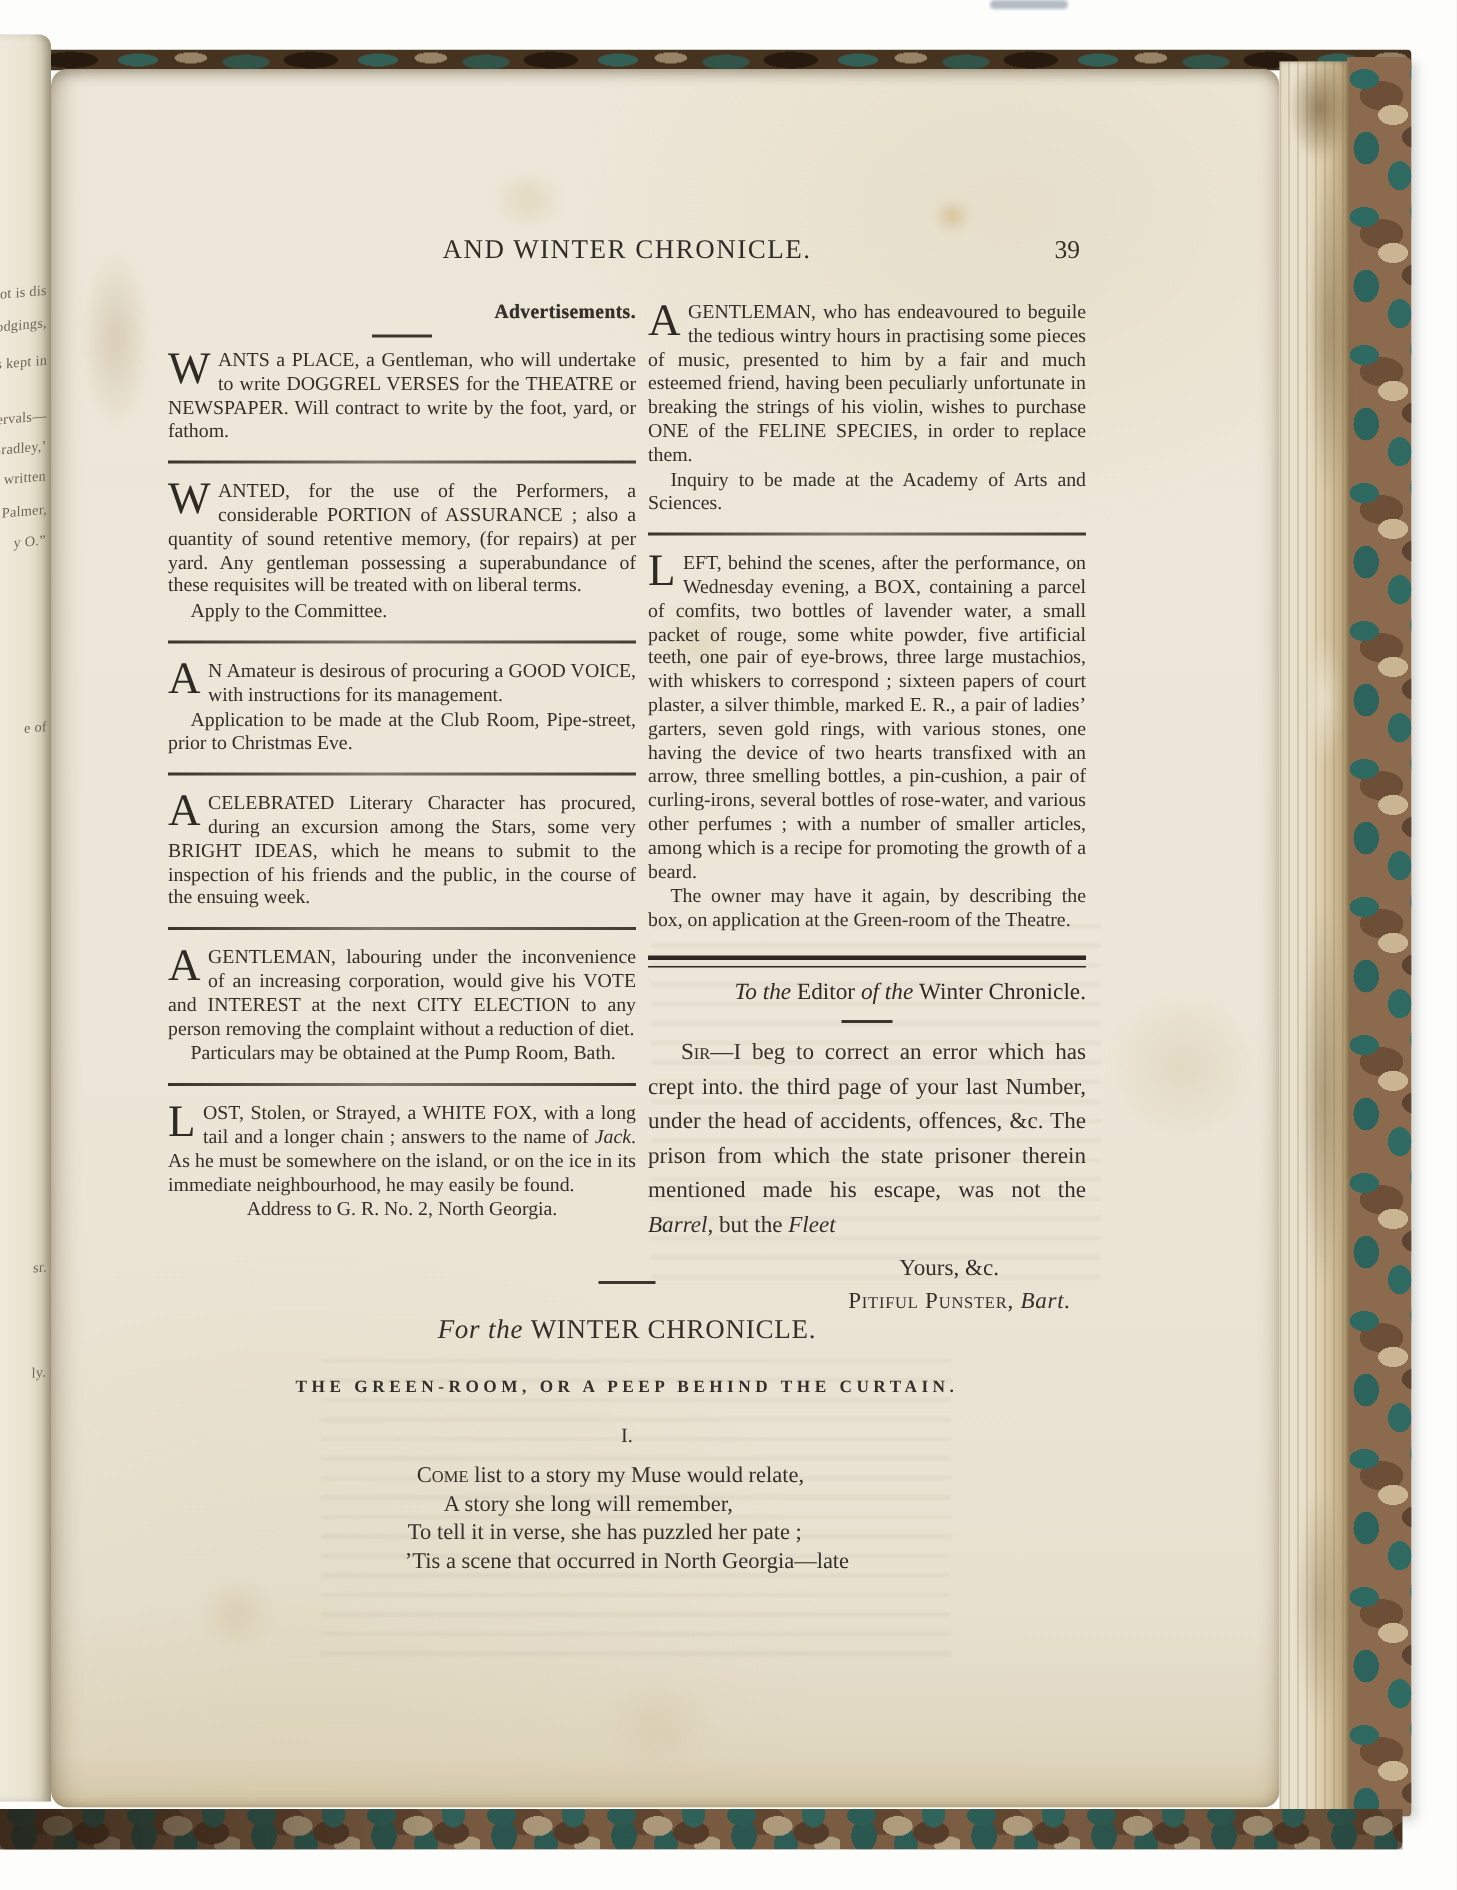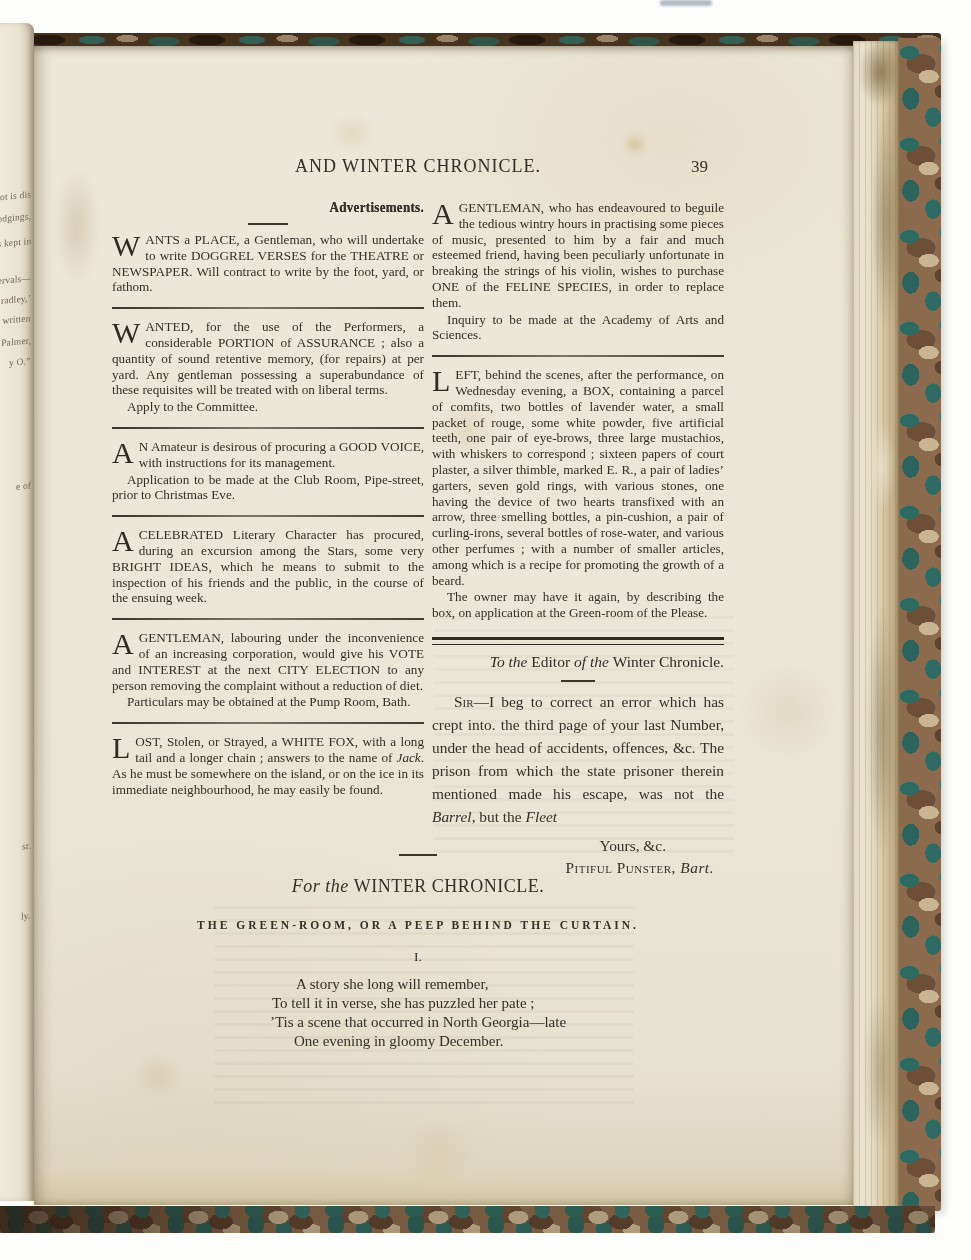--- a/index.html
+++ b/index.html
@@ -53,31 +53,31 @@
 
   .page{position:absolute;left:34px;top:13px;right:88px;bottom:28px;
     background:
       radial-gradient(ellipse 420px 300px at 78% 8%, rgba(214,198,160,.25), transparent 70%),
       radial-gradient(ellipse 500px 380px at 20% 90%, rgba(210,196,160,.18), transparent 70%),
       linear-gradient(180deg,#ece7d8 0,#ebe6d7 55%,#e7e1d0 88%,#dfd6bf 97%,#d3c5a4 100%),
       #ebe6d8;
     box-shadow:inset 11px 0 16px -7px rgba(95,78,50,.4),
                inset 0 7px 9px -5px rgba(80,62,40,.45),
                inset -9px 0 12px -7px rgba(125,102,68,.4),
-               inset 0 -4px 6px -3px rgba(120,98,62,.3);}
+               inset 0 -4px 6px -3px rgba(120,98,62,.3);border-radius:11px;}
   .stain{position:absolute;border-radius:50%;filter:blur(3px);pointer-events:none;}
   .ghost{position:absolute;pointer-events:none;filter:blur(.7px);
     background:repeating-linear-gradient(180deg, transparent 0 10px, rgba(112,102,80,.05) 10px 13px);}
   .speck{position:absolute;filter:blur(1px);}
 
   
   .content{position:absolute;left:78px;top:110px;width:612px;color:#34302a;}
   .header-row{position:relative;height:26px;}
   .journal-title{text-align:center;font-size:18px;letter-spacing:1px;color:#312d27;}
-  .page-number{position:absolute;right:16px;top:1px;font-size:17px;}
+  .page-number{position:absolute;right:4px;top:1px;font-size:17px;}
 
   .cols{display:flex;margin-top:18px;}
   .col-left{width:312px;}
   .col-right{width:292px;margin-left:8px;}
 
   .ads-heading{text-align:right;font-size:13px;font-weight:700;letter-spacing:.3px;
     text-shadow:0 0 .5px rgba(40,35,28,.9);transform:scaleY(1.04);}
   .short-rule{width:40px;height:2px;background:#3a352d;margin:7px auto 2px auto;}
 
   .ad{padding:5px 0 6px 0;}
@@ -186,57 +186,58 @@
             <div class="rule"></div>
 
             <div class="ad">
               <p class="ad-body"><span class="dropcap">A</span><span>GENTLEMAN, labouring under the inconvenience of an increasing corporation, would give his VOTE and INTEREST at the next CITY ELECTION to any person removing the complaint without a reduction of diet.</span></p>
               <p class="ad-p2">Particulars may be obtained at the Pump Room, Bath.</p>
             </div>
             <div class="rule"></div>
 
             <div class="ad">
               <p class="ad-body"><span class="dropcap">L</span><span>OST, Stolen, or Strayed, a WHITE FOX, with a long tail and a longer chain ; answers to the name of </span><i>Jack</i><span>.  As he must be somewhere on the island, or on the ice in its immediate neighbourhood, he may easily be found.</span></p>
+              <p class="ad-p2 center">Address to G. R. No. 2, North Georgia.</p>
             </div>
           </div>
 
           <div class="col-right">
             <div class="ad" style="padding-top:0">
               <p class="ad-body"><span class="dropcap">A</span><span>GENTLEMAN, who has endeavoured to beguile the tedious wintry hours in practising some pieces of music, presented to him by a fair and much esteemed friend, having been peculiarly unfortunate in breaking the strings of his violin, wishes to purchase ONE of the FELINE SPECIES, in order to replace them.</span></p>
               <p class="ad-p2">Inquiry to be made at the Academy of Arts and Sciences.</p>
             </div>
             <div class="rule"></div>
 
             <div class="ad">
               <p class="ad-body"><span class="dropcap">L</span><span>EFT, behind the scenes, after the performance, on Wednesday evening, a BOX, containing a parcel of comfits, two bottles of lavender water, a small packet of rouge, some white powder, five artificial teeth, one pair of eye-brows, three large mustachios, with whiskers to correspond ; sixteen papers of court plaster, a silver thimble, marked E. R., a pair of ladies’ garters, seven gold rings, with various stones, one having the device of two hearts transfixed with an arrow, three smelling bottles, a pin-cushion, a pair of curling-irons, several bottles of rose-water, and various other perfumes ; with a number of smaller articles, among which is a recipe for promoting the growth of a beard.</span></p>
-              <p class="ad-p2">The owner may have it again, by describing the box, on application at the Green-room of the Please.</p>
+              <p class="ad-p2">The owner may have it again, by describing the box, on application at the Green-room of the Theatre.</p>
             </div>
 
             <div class="double-rule"></div>
 
             <div class="letter">
               <div class="letter-heading"><i>To the </i><span>Editor </span><i>of the </i><span>Winter Chronicle.</span></div>
               <div class="letter-rule"></div>
               <p class="letter-body"><span class="sc">Sir</span><span>—I beg to correct an error which has crept into. the third page of your last Number, under the head of accidents, offences, &amp;c.  The prison from which the state prisoner therein mentioned made his escape, was not the </span><i>Barrel</i><span>, but the </span><i>Fleet</i></p>
               <div class="letter-close">Yours, &amp;c.</div>
               <div class="letter-sig"><span class="sc">Pitiful Punster,</span><i> Bart.</i></div>
             </div>
           </div>
         </div>
 
         <div class="bottom-section">
           <div class="section-rule"></div>
           <div class="wc-title"><i>For the </i><span>WINTER CHRONICLE.</span></div>
           <div class="green-room">THE GREEN-ROOM, OR A PEEP BEHIND THE CURTAIN.</div>
           <div class="numeral">I.</div>
           <div class="poem">
+            <div class="poem-line ind1"><span class="sc">Come</span><span> list to a story my Muse would relate,</span></div>
             <div class="poem-line ind2">A story she long will remember,</div>
             <div class="poem-line ind3">To tell it in verse, she has puzzled her pate ;</div>
             <div class="poem-line">’Tis a scene that occurred in North Georgia—late</div>
-            <div class="poem-line ind5">One evening in gloomy December.</div>
           </div>
         </div>
 
       </div>
     </div>
 
     <div class="cover-bottom marble">
         <div class="darken"></div>
       </div>
   </div>

